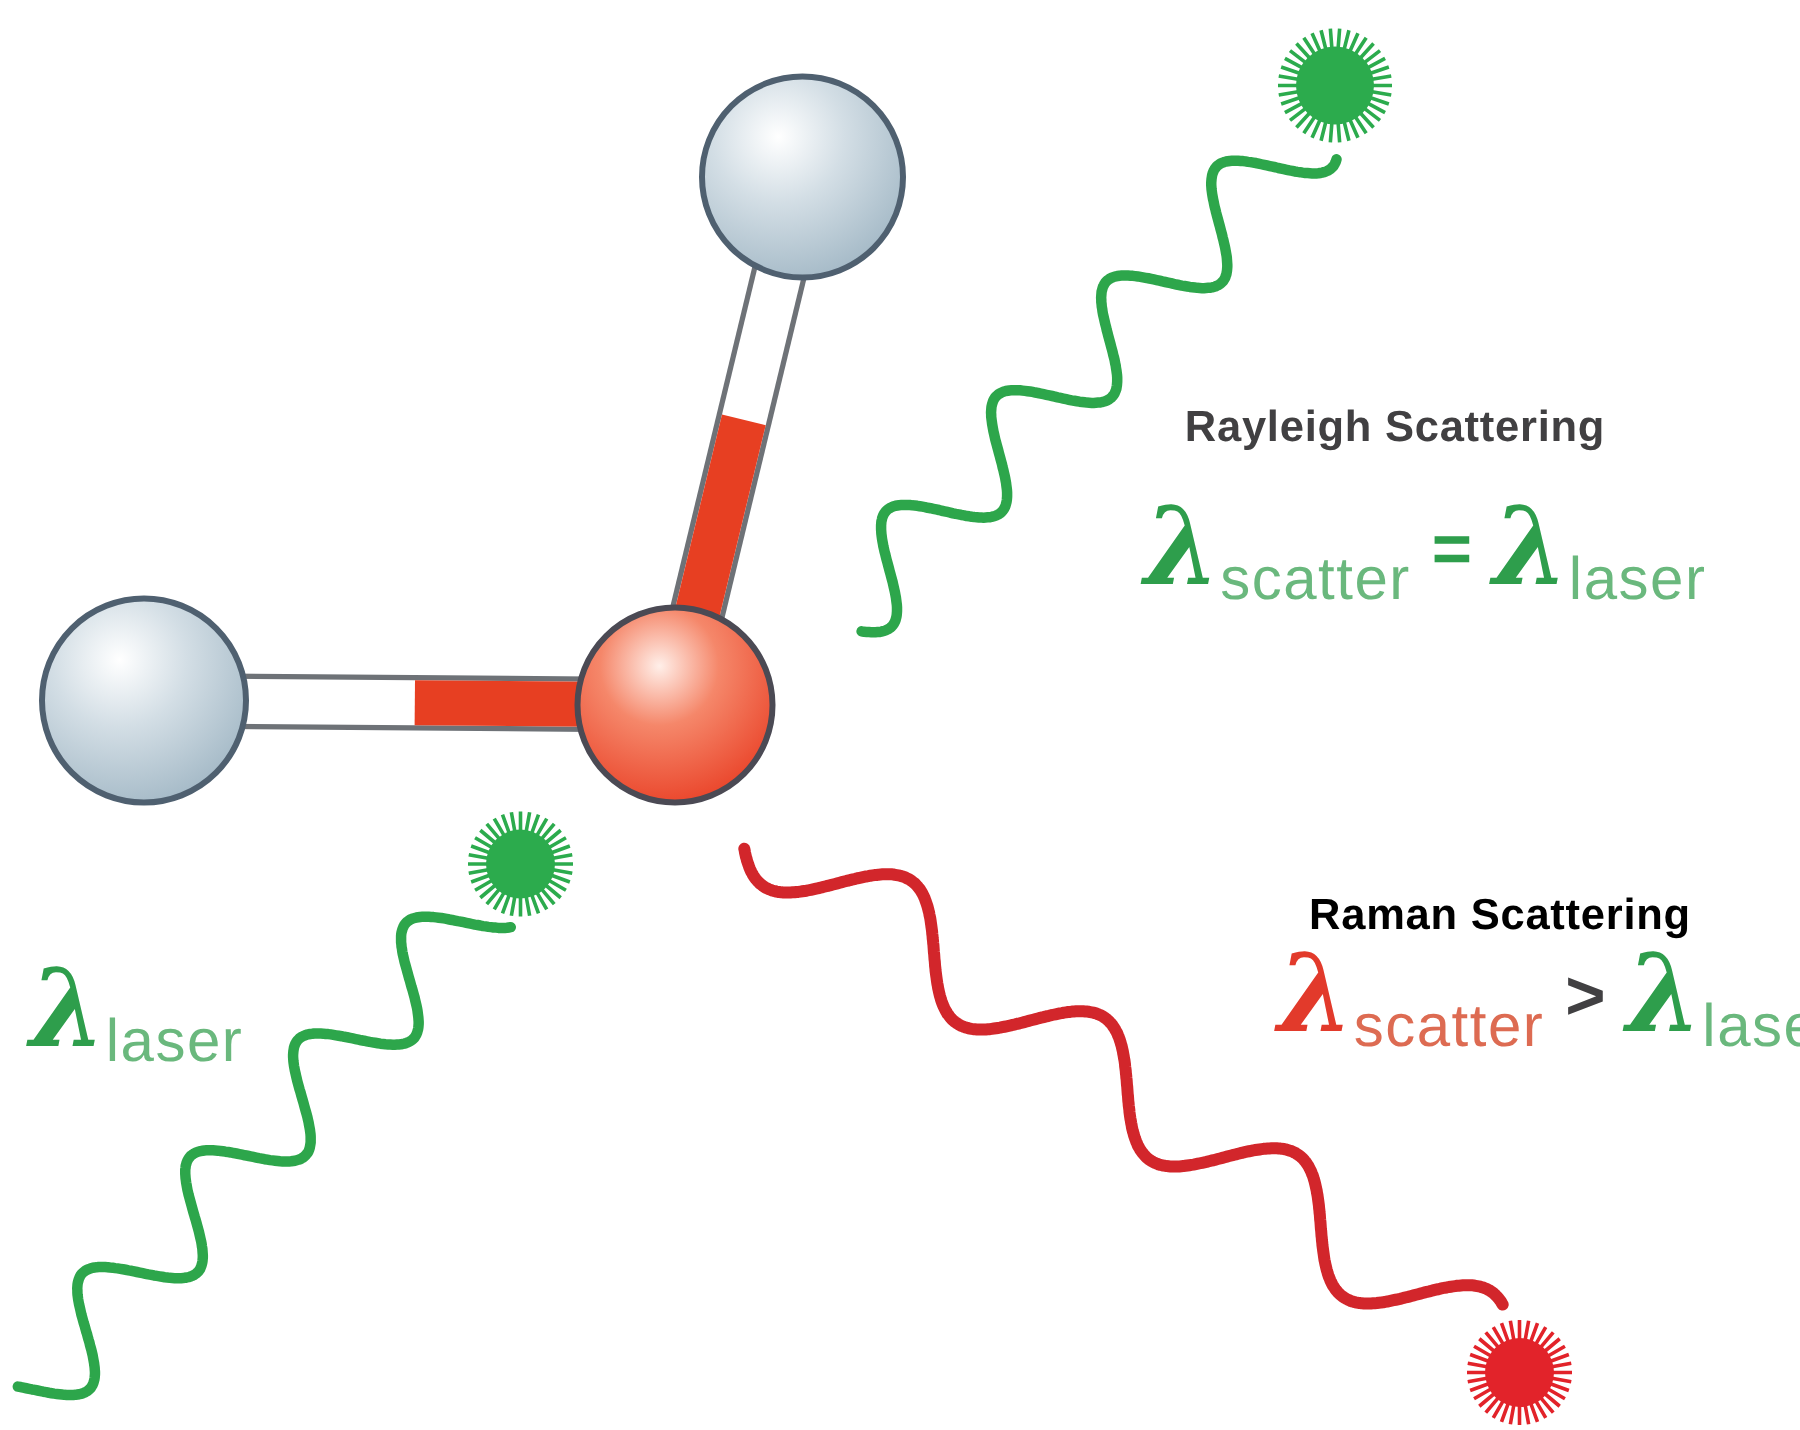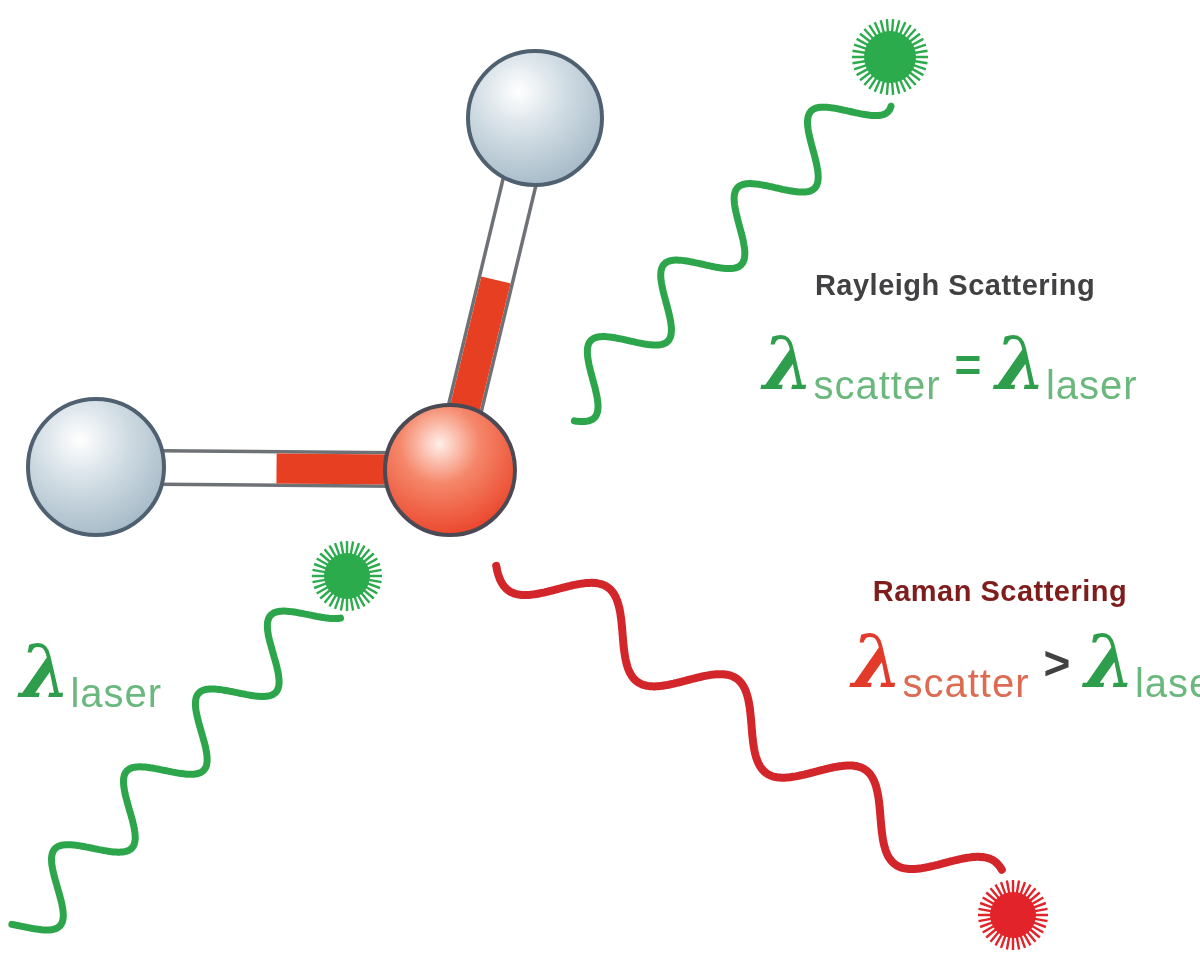--- a/index.html
+++ b/index.html
@@ -81,31 +81,31 @@
           <path d="M914.0 57.0L928.0 57.0M913.7 61.0L927.5 63.3M912.7 64.8L925.9 69.3M911.1 68.4L923.4 75.1M908.9 71.7L920.0 80.3M906.3 74.7L915.7 85.0M903.1 77.1L910.8 88.8M899.6 79.0L905.3 91.8M895.9 80.3L899.3 93.8M892.0 80.9L893.1 94.9M888.0 80.9L886.9 94.9M884.1 80.3L880.7 93.8M880.4 79.0L874.7 91.8M876.9 77.1L869.2 88.8M873.7 74.7L864.3 85.0M871.1 71.7L860.0 80.3M868.9 68.4L856.6 75.1M867.3 64.8L854.1 69.3M866.3 61.0L852.5 63.3M866.0 57.0L852.0 57.0M866.3 53.0L852.5 50.7M867.3 49.2L854.1 44.7M868.9 45.6L856.6 38.9M871.1 42.3L860.0 33.7M873.7 39.3L864.3 29.0M876.9 36.9L869.2 25.2M880.4 35.0L874.7 22.2M884.1 33.7L880.7 20.2M888.0 33.1L886.9 19.1M892.0 33.1L893.1 19.1M895.9 33.7L899.3 20.2M899.6 35.0L905.3 22.2M903.1 36.9L910.8 25.2M906.3 39.3L915.7 29.0M908.9 42.3L920.0 33.7M911.1 45.6L923.4 38.9M912.7 49.2L925.9 44.7M913.7 53.0L927.5 50.7" stroke="#2cab4d" stroke-width="2.4" fill="none"></path>
           <circle cx="890" cy="57" r="26" fill="#2cab4d"></circle>
         </g>
         <g>
           <path d="M1034.0 915.0L1048.0 915.0M1033.7 918.6L1047.5 921.1M1032.7 922.2L1045.9 927.0M1031.2 925.5L1043.3 932.5M1029.1 928.5L1039.8 937.5M1026.5 931.1L1035.5 941.8M1023.5 933.2L1030.5 945.3M1020.2 934.7L1025.0 947.9M1016.6 935.7L1019.1 949.5M1013.0 936.0L1013.0 950.0M1009.4 935.7L1006.9 949.5M1005.8 934.7L1001.0 947.9M1002.5 933.2L995.5 945.3M999.5 931.1L990.5 941.8M996.9 928.5L986.2 937.5M994.8 925.5L982.7 932.5M993.3 922.2L980.1 927.0M992.3 918.6L978.5 921.1M992.0 915.0L978.0 915.0M992.3 911.4L978.5 908.9M993.3 907.8L980.1 903.0M994.8 904.5L982.7 897.5M996.9 901.5L986.2 892.5M999.5 898.9L990.5 888.2M1002.5 896.8L995.5 884.7M1005.8 895.3L1001.0 882.1M1009.4 894.3L1006.9 880.5M1013.0 894.0L1013.0 880.0M1016.6 894.3L1019.1 880.5M1020.2 895.3L1025.0 882.1M1023.5 896.8L1030.5 884.7M1026.5 898.9L1035.5 888.2M1029.1 901.5L1039.8 892.5M1031.2 904.5L1043.3 897.5M1032.7 907.8L1045.9 903.0M1033.7 911.4L1047.5 908.9" stroke="#e2232a" stroke-width="2.4" fill="none"></path>
           <circle cx="1013" cy="915" r="23" fill="#e2232a"></circle>
         </g>
       </g>
   </svg>
 
-  <div class="abs heading" style="left: 800px; top: 270px; width: 310px; color: rgb(65, 64, 66);">Rayleigh Scattering</div>
+  <div class="abs heading" style="left: 775px; top: 270px; width: 310px; color: rgb(65, 64, 66);">Rayleigh Scattering</div>
 
   <div class="formula" style="left:763px;top:328px;">
     <span class="lam" style="color: rgb(46, 158, 76);">λ</span>
     <span class="sub" style="color: rgb(106, 184, 125);">scatter</span>
     <span class="op" style="color: rgb(46, 158, 76);">=</span>
     <span class="lam" style="color: rgb(46, 158, 76);">λ</span>
     <span class="sub" style="color: rgb(106, 184, 125);">laser</span>
   </div>
 
-  <div class="abs heading" style="left: 845px; top: 576px; width: 310px; color: #7f1d1d;">Raman Scattering</div>
+  <div class="abs heading" style="left: 845px; top: 595px; width: 310px; color: #000000;">Raman Scattering</div>
 
   <div class="formula" style="left:852px;top:626px;">
     <span class="lam" style="color: rgb(226, 58, 43);">λ</span>
     <span class="sub" style="color: rgb(221, 107, 82);">scatter</span>
     <span class="op" style="color: rgb(65, 64, 66);">&gt;</span>
     <span class="lam" style="color: rgb(46, 158, 76);">λ</span>
     <span class="sub" style="color: rgb(106, 184, 125);">laser</span>
   </div>
 
   <div class="formula" style="left:20px;top:636px;">

